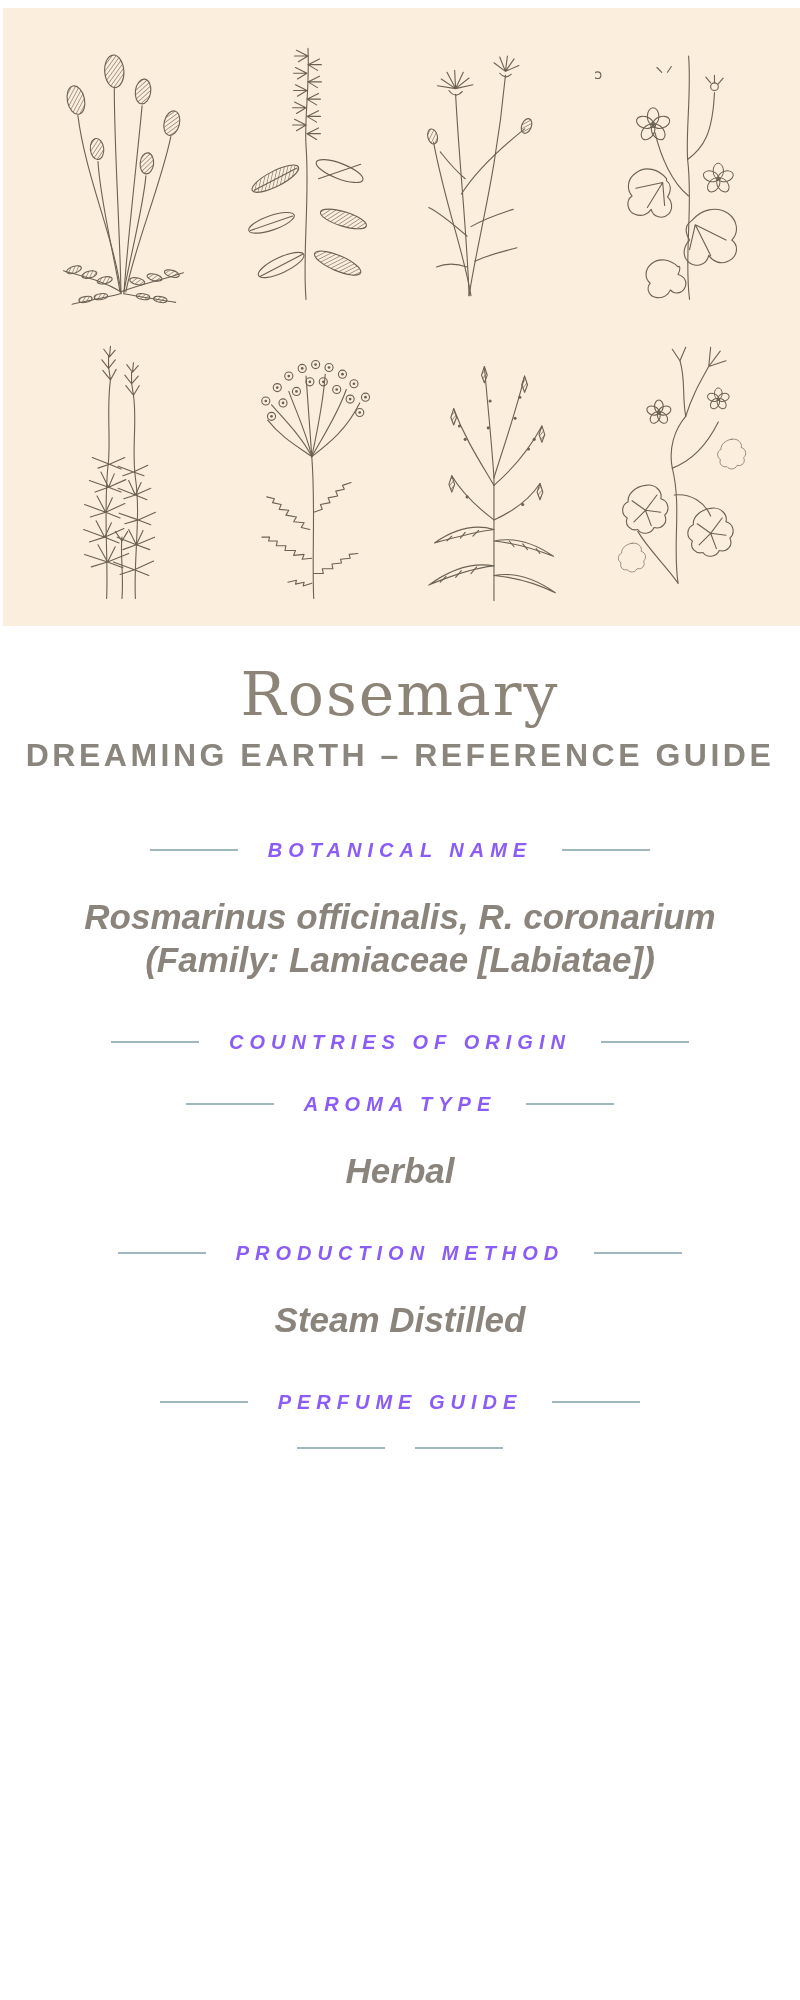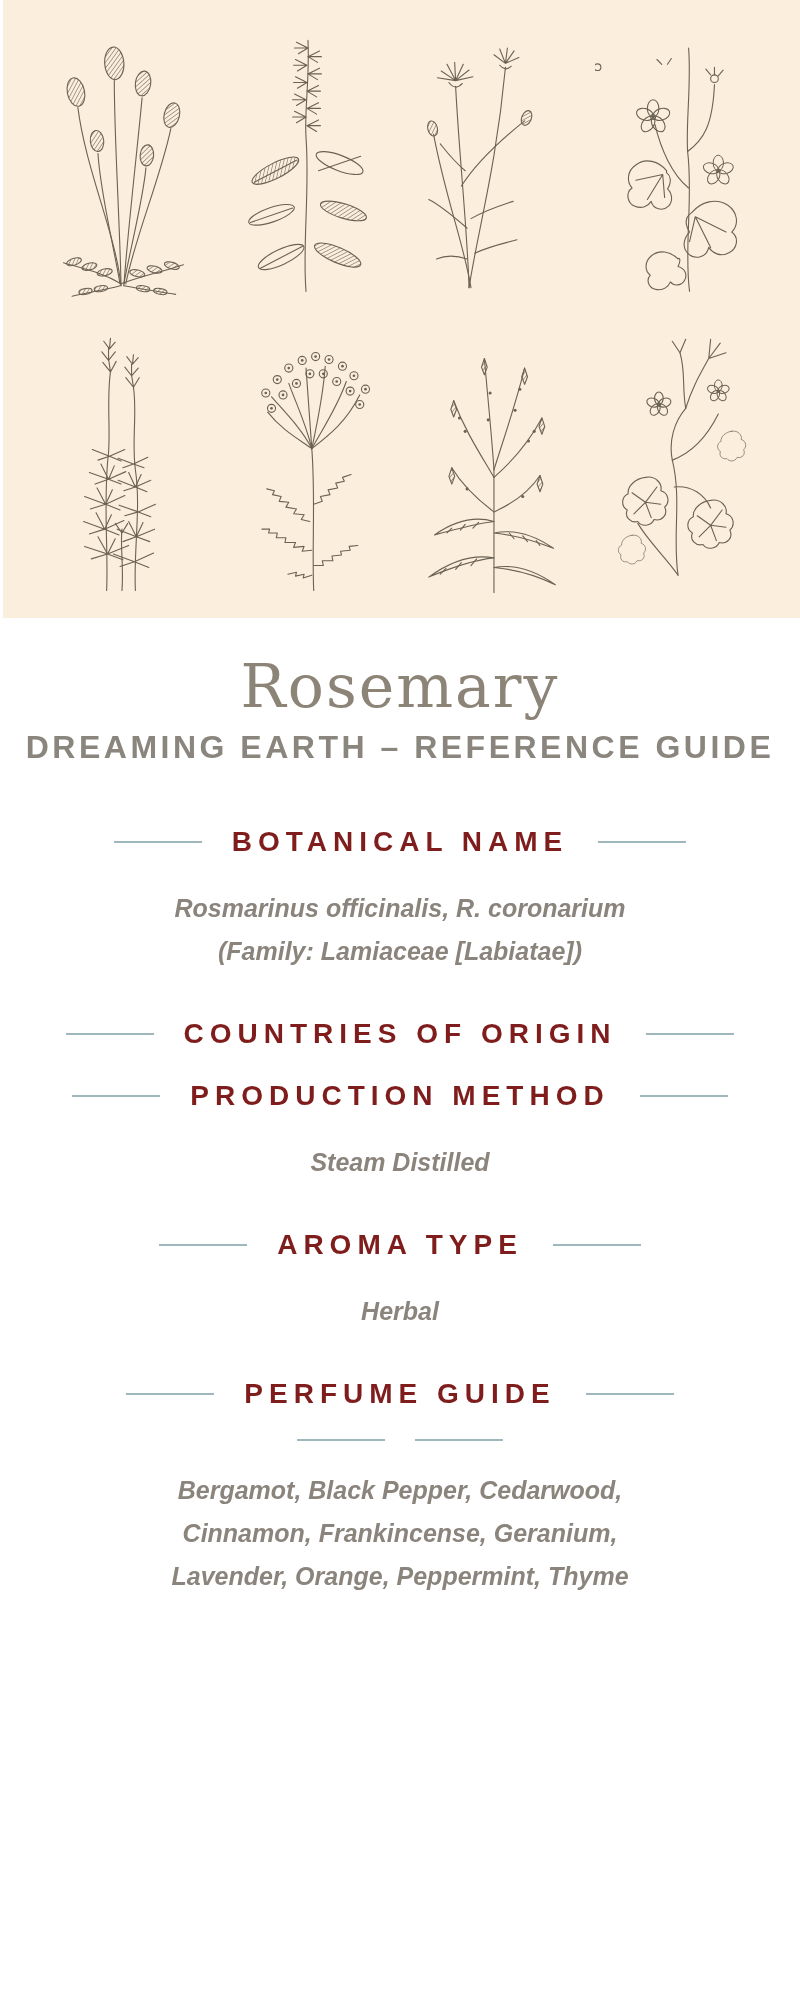--- a/index.html
+++ b/index.html
@@ -1,17 +1,17 @@
 <!DOCTYPE html>
 <html><head>
 <meta charset="utf-8">
 <style>
   html,body{margin:0;padding:0;background:#ffffff;}
   .page{
-    width:800px;height:1644px;margin:0 auto;background:#ffffff;
+    width:800px;height:1644px;margin:8px auto;background:#ffffff;
     overflow:hidden;font-family:"Liberation Sans",sans-serif;
   }
   
   .hero{
     height:618px;background:#FBEEDC;border-left:3px solid #ffffff;
     box-sizing:border-box;padding:16px 28px 8px 25px;
     display:grid;grid-template-columns:repeat(4,1fr);grid-template-rows:1fr 1fr;
     justify-items:center;align-items:center;row-gap:4px;
   }
   .plant{display:block;}
@@ -30,26 +30,26 @@
     margin-top:13px;font-size:32px;line-height:28px;font-weight:700;
     letter-spacing:3.5px;color:#8A867E;
   }
   .sections{margin-top:64px;}
   .section{margin:0;}
   .sec-head{
     display:flex;align-items:center;justify-content:center;gap:30px;margin-bottom:28px;
   }
   .rule{width:88px;height:2px;background:#9FB8BD;flex:0 0 auto;}
   .sec-label{
-    margin:0;font-size:28px;line-height:34px;font-weight:700;
-    letter-spacing:6px;color:#7f1d1d;white-space:nowrap;
+    margin:0;font-size:20px;line-height:34px;font-weight:700;
+    letter-spacing:6px;color:#8b5cf6;white-space:nowrap;font-style:italic;
   }
   .sec-value{
     margin:0 auto 44px;max-width:700px;white-space:pre-line;
-    font-size:25px;line-height:43px;font-weight:700;font-style:italic;color:#8A847C;
+    font-size:35px;line-height:43px;font-weight:700;font-style:italic;color:#8A847C;
   }
 </style>
 </head>
 <body>
 
 <div class="page">
 
   <div class="hero">
 
     <svg class="plant" viewBox="0 0 170 290" width="168" height="278" aria-label="salad-burnet-sketch">
@@ -321,48 +321,45 @@
           <span class="rule"></span>
         </div>
       </section>
 
       <section class="section">
       </section>
 
       <section class="section">
         <div class="sec-head">
           <span class="rule"></span>
+          <h2 class="sec-label">AROMA TYPE</h2>
+          <span class="rule"></span>
+        </div>
+        <p class="sec-value">Herbal</p>
+      </section>
+
+      <section class="section">
+        <div class="sec-head">
+          <span class="rule"></span>
           <h2 class="sec-label">PRODUCTION METHOD</h2>
           <span class="rule"></span>
         </div>
         <p class="sec-value">Steam Distilled</p>
       </section>
 
       <section class="section">
         <div class="sec-head">
           <span class="rule"></span>
-          <h2 class="sec-label">AROMA TYPE</h2>
-          <span class="rule"></span>
-        </div>
-        <p class="sec-value">Herbal</p>
-      </section>
-
-      <section class="section">
-        <div class="sec-head">
-          <span class="rule"></span>
           <h2 class="sec-label">PERFUME GUIDE</h2>
           <span class="rule"></span>
         </div>
       </section>
 
       <section class="section">
         <div class="sec-head">
           <span class="rule"></span>
           <span class="rule"></span>
         </div>
-        <p class="sec-value">Bergamot, Black Pepper, Cedarwood,
-Cinnamon, Frankincense, Geranium,
-Lavender, Orange, Peppermint, Thyme</p>
       </section>
 
     </div>
   </main>
 </div>
 
 </body></html>

